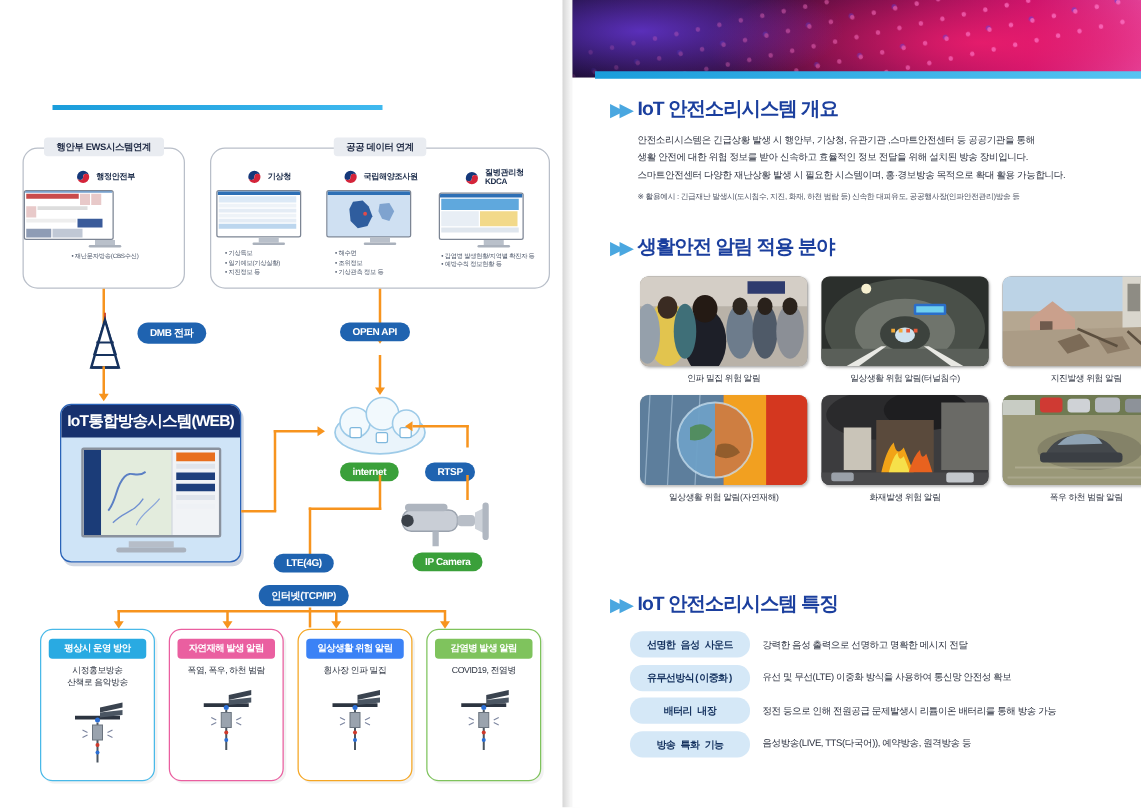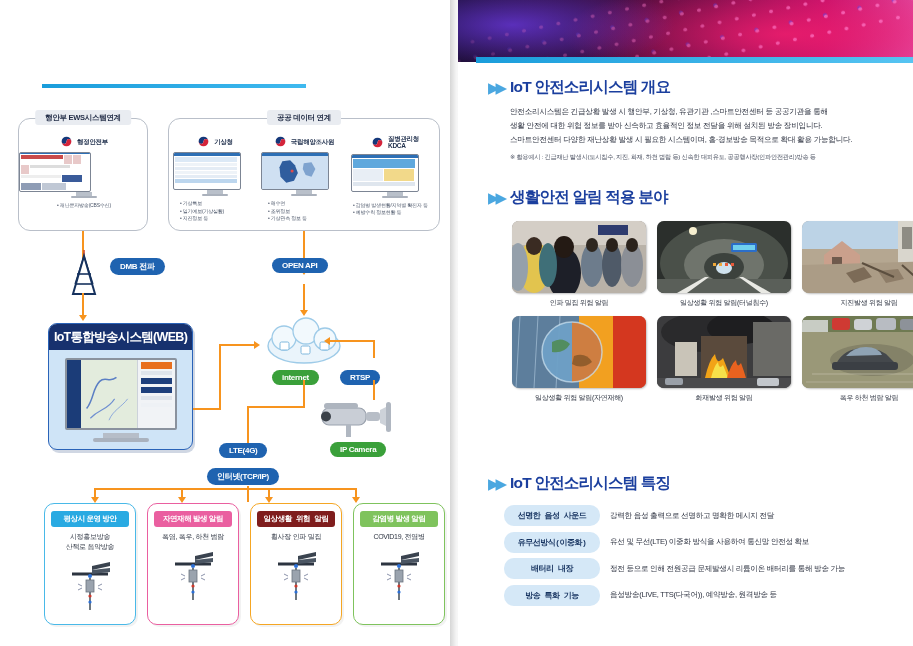--- a/index.html
+++ b/index.html
@@ -126,21 +126,21 @@
     border-radius:2px; background:#fff; overflow:hidden; display:flex;
   }
   .iot-screen .side { width:14px; background:#1b3c78; }
   .iot-screen .map { flex:1; background:#dce8d6; position:relative; }
   .iot-screen .panel { width:38px; background:#f1f3f6; border-left:1px solid #ccd2da;}
 
   .tower { position:absolute; }
   .cloud-wrap { position:absolute; }
   .cam { position:absolute; }
 
-  .bottom-cards { position:absolute; left:44px; top:415px; width:400px; height:125px; }
+  .bottom-cards { position:absolute; left:32px; top:415px; width:400px; height:125px; }
   .bcard {
     position:absolute; width:92px; height:122px; border-radius:10px; background:#fff;
     border:1.8px solid #ccc; overflow:hidden;
     box-shadow: 2px 2px 0 rgba(0,0,0,.05);
   }
   .bcard .bhead {
     margin:7px 6px 0; border-radius:3px; color:#fff; font-size:7.5px; font-weight:700;
     text-align:center; padding:3px 0; letter-spacing:-0.4px;
   }
   .bcard .bdesc {
@@ -459,21 +459,21 @@
               <path d="M30 14 L48 12 L48 16 L30 18 Z" fill="#4b5663"></path>
               <rect x="24" y="24" width="8" height="12" fill="#9aa3ae" stroke="#6b747f" stroke-width=".8"></rect>
               <circle cx="28" cy="20" r="2" fill="#2b6fd6"></circle>
               <circle cx="28" cy="40" r="1.6" fill="#d0392b"></circle>
               <circle cx="28" cy="46" r="1.6" fill="#2b6fd6"></circle>
               <path d="M20 30 l-4 -2 M20 32 l-4 2 M36 30 l4 -2 M36 32 l4 2" stroke="#7d86a0" stroke-width=".9"></path>
             </svg>
           </div>
         </div>
         <div class="bcard" style="left:206px; border-color:#f5a623;">
-          <div class="bhead" style="background:#7f1d1d;font-family:Liberation Mono, monospace;">일상생활 위험 알림</div>
+          <div class="bhead" style="background:#3b82f6;">일상생활 위험 알림</div>
           <div class="bdesc" style="white-space:pre-line;">횡사장 인파 밀집</div>
           <div style="display:flex;justify-content:center;margin-top:4px;">
             <svg width="56" height="56" viewBox="0 0 56 56">
               <line x1="28" y1="22" x2="28" y2="54" stroke="#4a5560" stroke-width="1.6"></line>
               <path d="M10 18 L46 18" stroke="#2c3440" stroke-width="3"></path>
               <path d="M30 10 L48 6 L48 10 L30 14 Z" fill="#3a434f"></path>
               <path d="M30 14 L48 12 L48 16 L30 18 Z" fill="#4b5663"></path>
               <rect x="24" y="24" width="8" height="12" fill="#9aa3ae" stroke="#6b747f" stroke-width=".8"></rect>
               <circle cx="28" cy="20" r="2" fill="#2b6fd6"></circle>
               <circle cx="28" cy="40" r="1.6" fill="#d0392b"></circle>

